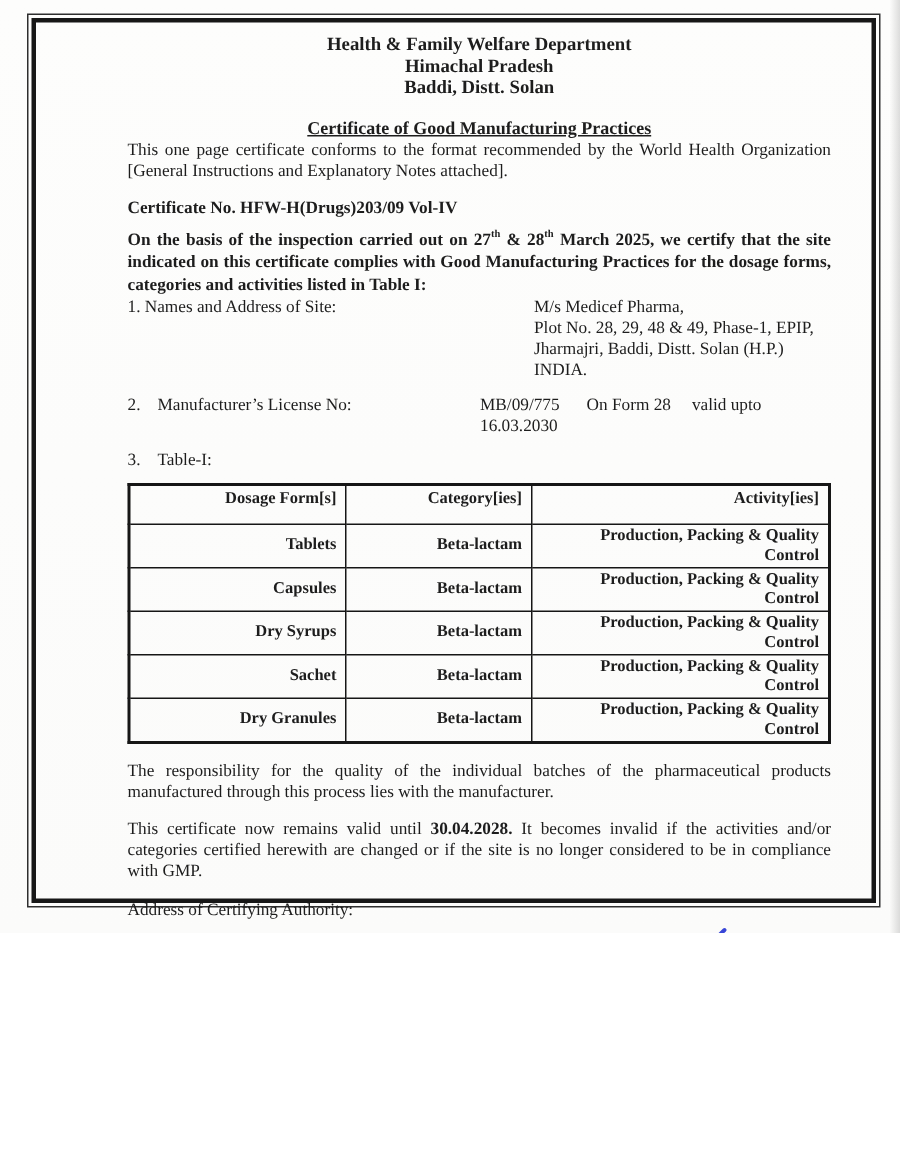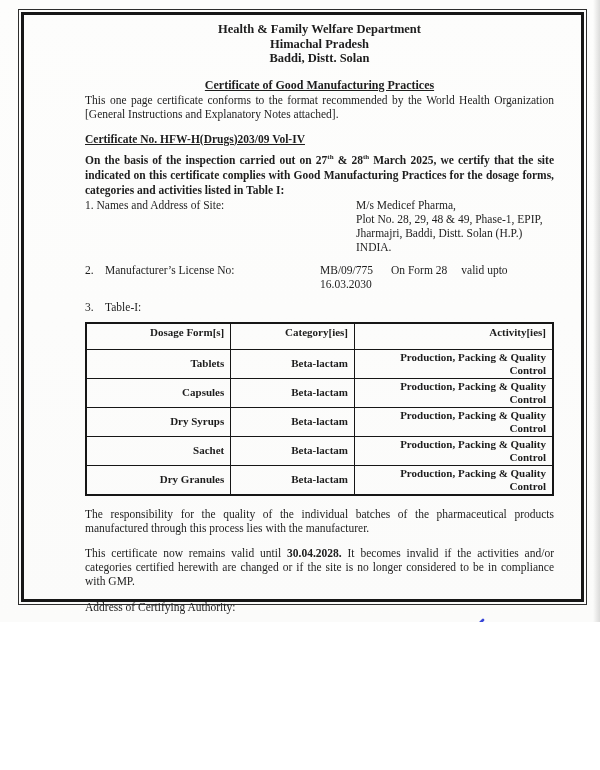--- a/index.html
+++ b/index.html
@@ -11,21 +11,21 @@
   .frame{position:absolute;left:18px;top:9px;right:13px;bottom:17px;
         border:1.5px solid #2e2e2e;z-index:1;}
   .frame-inner{position:absolute;inset:2px;border:3px solid #171717;}
   .content{position:absolute;left:85px;right:46px;top:0;bottom:0;z-index:2;}
   .hdr{padding-top:22px;text-align:center;font-weight:bold;font-size:12.5px;line-height:14.5px;}
   .title-row{margin-top:12px;text-align:center;font-weight:bold;font-size:12px;}
   .title-row .u{text-decoration:underline;}
   p{margin:0;}
   .para{font-size:11.5px;line-height:14px;text-align:justify;}
   .intro{margin-top:0;}
-  .certno{margin-top:12px;font-size:11.5px;font-weight:bold;text-decoration:underline;}
+  .certno{margin-top:12px;font-size:11.5px;font-weight:bold;}
   .basis{margin-top:8px;font-weight:bold;line-height:15px;}
   sup{font-size:7px;vertical-align:super;line-height:0;}
   .row{display:flex;align-items:flex-start;font-size:11.5px;line-height:14px;}
   .site-row{gap:36px;}
   .license-row{margin-top:9px;}
   .item3-row{margin-top:9px;}
   .label-col{width:235px;flex:0 0 auto;}
   .num{display:inline-block;width:20px;}
   .value-col{flex:1;}
   .bold{font-weight:normal;}

